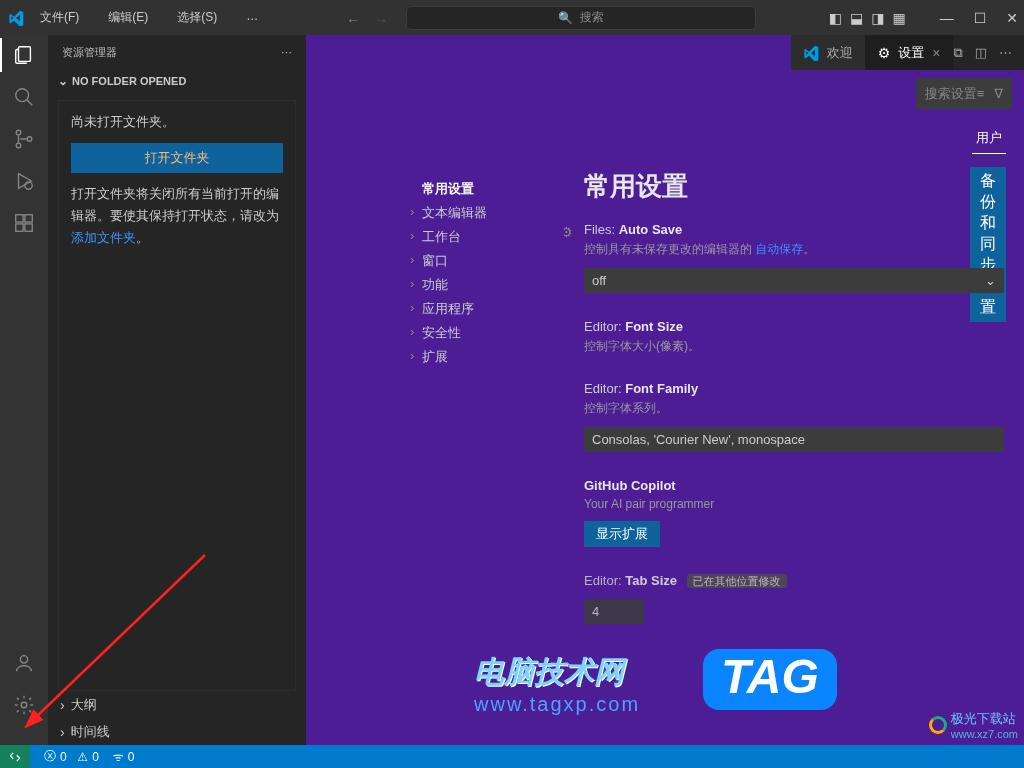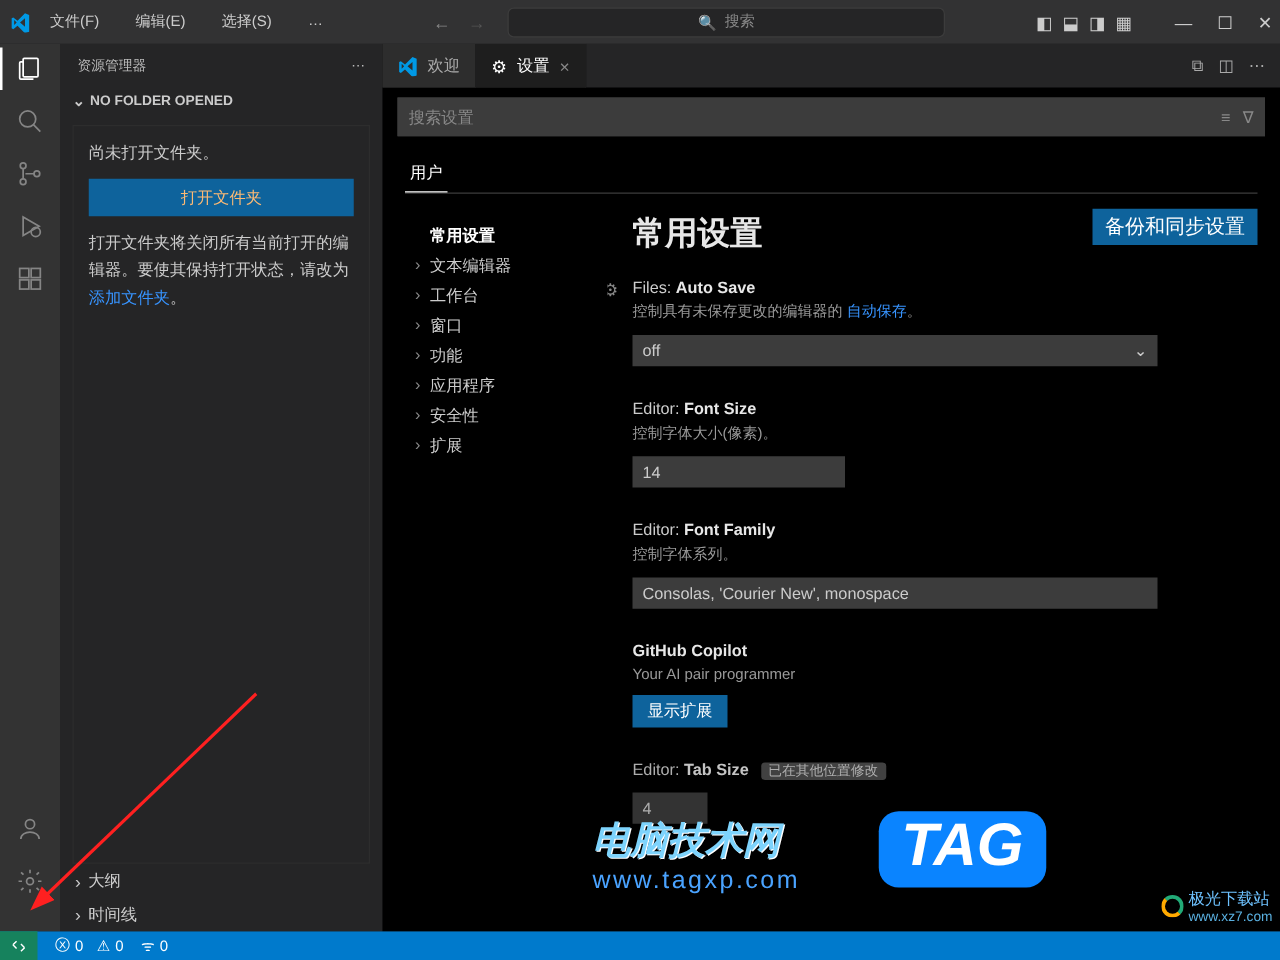--- a/index.html
+++ b/index.html
@@ -31,21 +31,21 @@
 .sb-header { height:35px; display:flex; align-items:center; justify-content:space-between; padding:0 14px; font-size:11px; color:#bbb; }
 .sb-section-hdr { padding:4px 10px; font-size:11px; font-weight:bold; color:#ccc; display:flex; align-items:center; gap:4px; }
 .sb-section-hdr::before { content:"⌄"; font-size:12px; }
 .sb-body { margin:8px 10px 0 10px; border:1px solid #2d2d2d; flex:1; padding:10px 12px; font-size:13px; line-height:1.7; overflow:hidden; }
 .btn-primary { display:block; width:100%; background:#0e639c; color:#fdba74; text-align:center; padding:4px 0; margin:10px 0; cursor:pointer; font-size:13px; }
 .link { color:#3794ff; cursor:pointer; }
 .sb-collapsed { padding:4px 12px; font-size:13px; color:#ccc; display:flex; align-items:center; gap:6px; border-top:1px solid #2d2d2d00; cursor:pointer; }
 .sb-collapsed::before { content:"›"; font-size:14px; }
 
 
-.editor { flex:1; background:#000000; display:flex; flex-direction:column; }
+.editor { flex:1; background:#4c1d95; display:flex; flex-direction:column;align-items:flex-end; }
 .tabs { height:35px; background:#252526; display:flex; align-items:stretch; }
 .tab { display:flex; align-items:center; padding:0 12px; gap:8px; background:#2d2d2d; color:#aaa; font-size:13px; cursor:pointer; border-right:1px solid #1e1e1e; }
 .tab.active { background:#1e1e1e; color:#fff; }
 .tab .close { color:#888; font-size:14px; }
 .tab-actions { margin-left:auto; display:flex; align-items:center; gap:12px; padding-right:12px; color:#aaa; }
 .tab-actions span { cursor:pointer; }
 
 
 .settings-search { margin:8px 12px 0 12px; background:#3c3c3c; border:1px solid #3c3c3c; height:31px; display:flex; align-items:center; padding:0 8px; color:#888; font-size:13px; }
 .settings-search .icons { margin-left:auto; display:flex; gap:10px; }
@@ -250,21 +250,20 @@
           <div class="desc"><span>控制具有未保存更改的编辑器的 </span><span class="link">自动保存</span><span>。</span></div>
           <div class="select">
             <span>off</span>
             <span>⌄</span>
           </div>
         </div>
 
         <div class="setting">
           <div class="title"><span>Editor:</span> <b>Font Size</b></div>
           <div class="desc">控制字体大小(像素)。</div>
-          <input class="input-text" value="14" style="">
         </div>
 
         <div class="setting">
           <div class="title"><span>Editor:</span> <b>Font Family</b></div>
           <div class="desc">控制字体系列。</div>
           <input class="input-text wide" value="Consolas, 'Courier New', monospace" style="">
         </div>
 
         <div class="setting">
           <div class="title"><b>GitHub Copilot</b></div>

